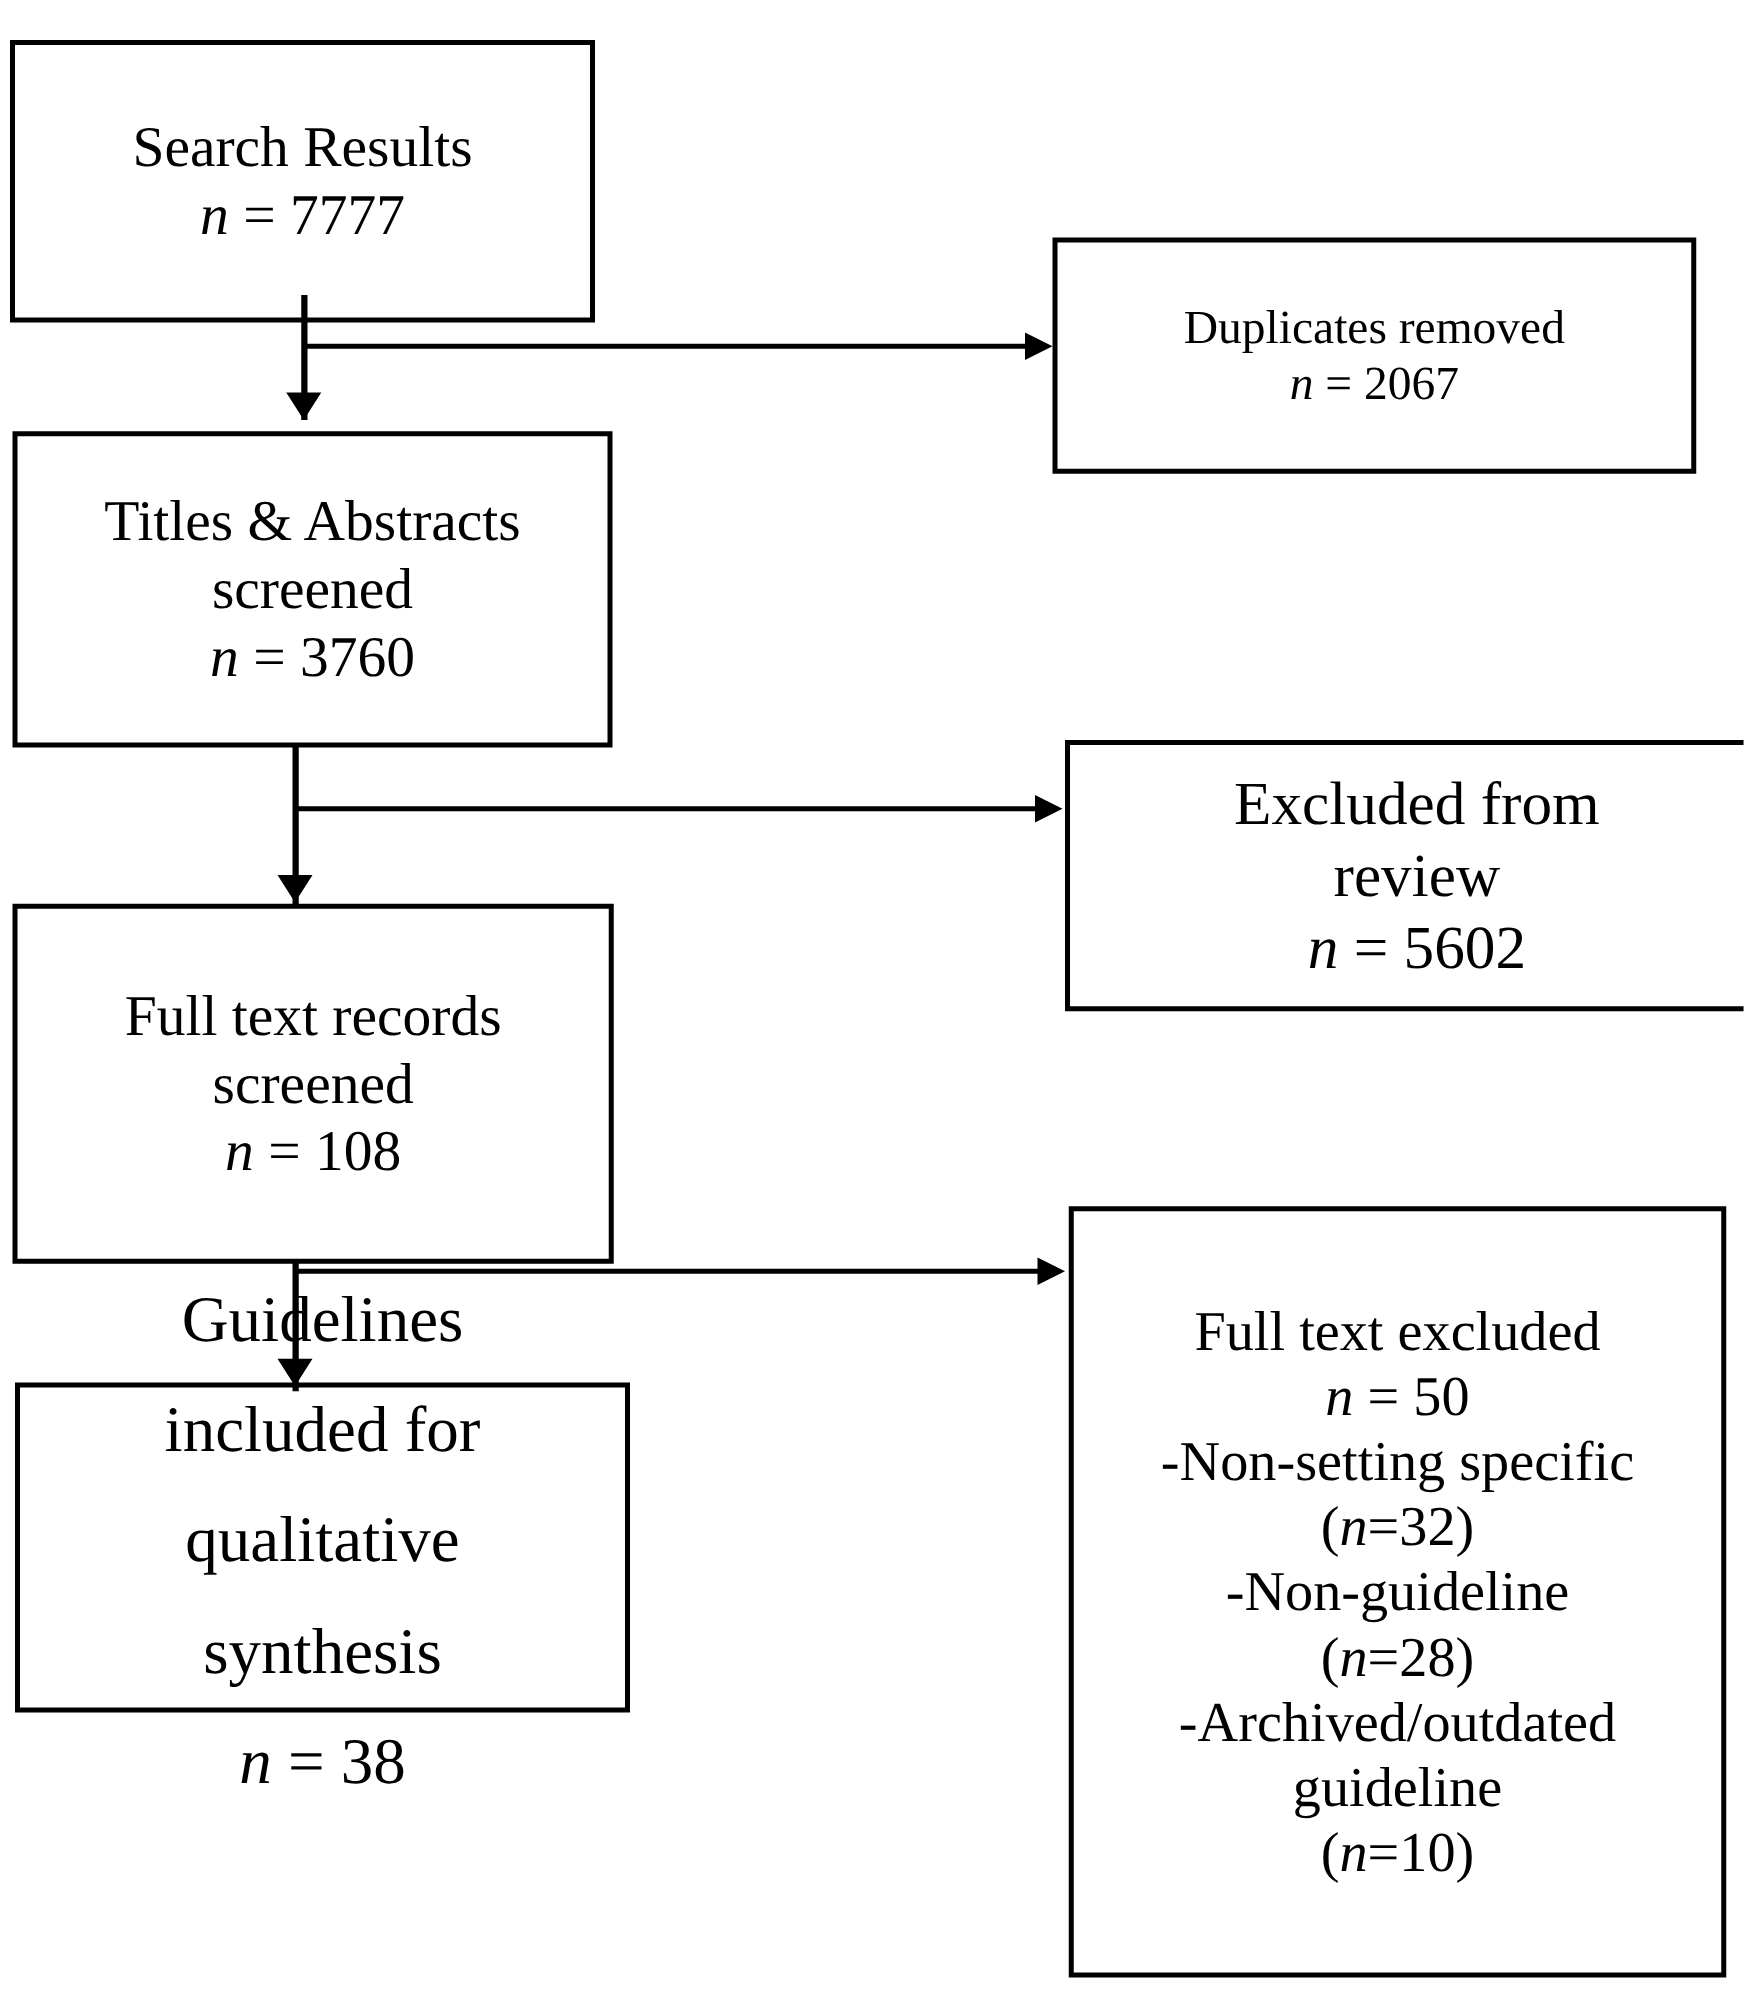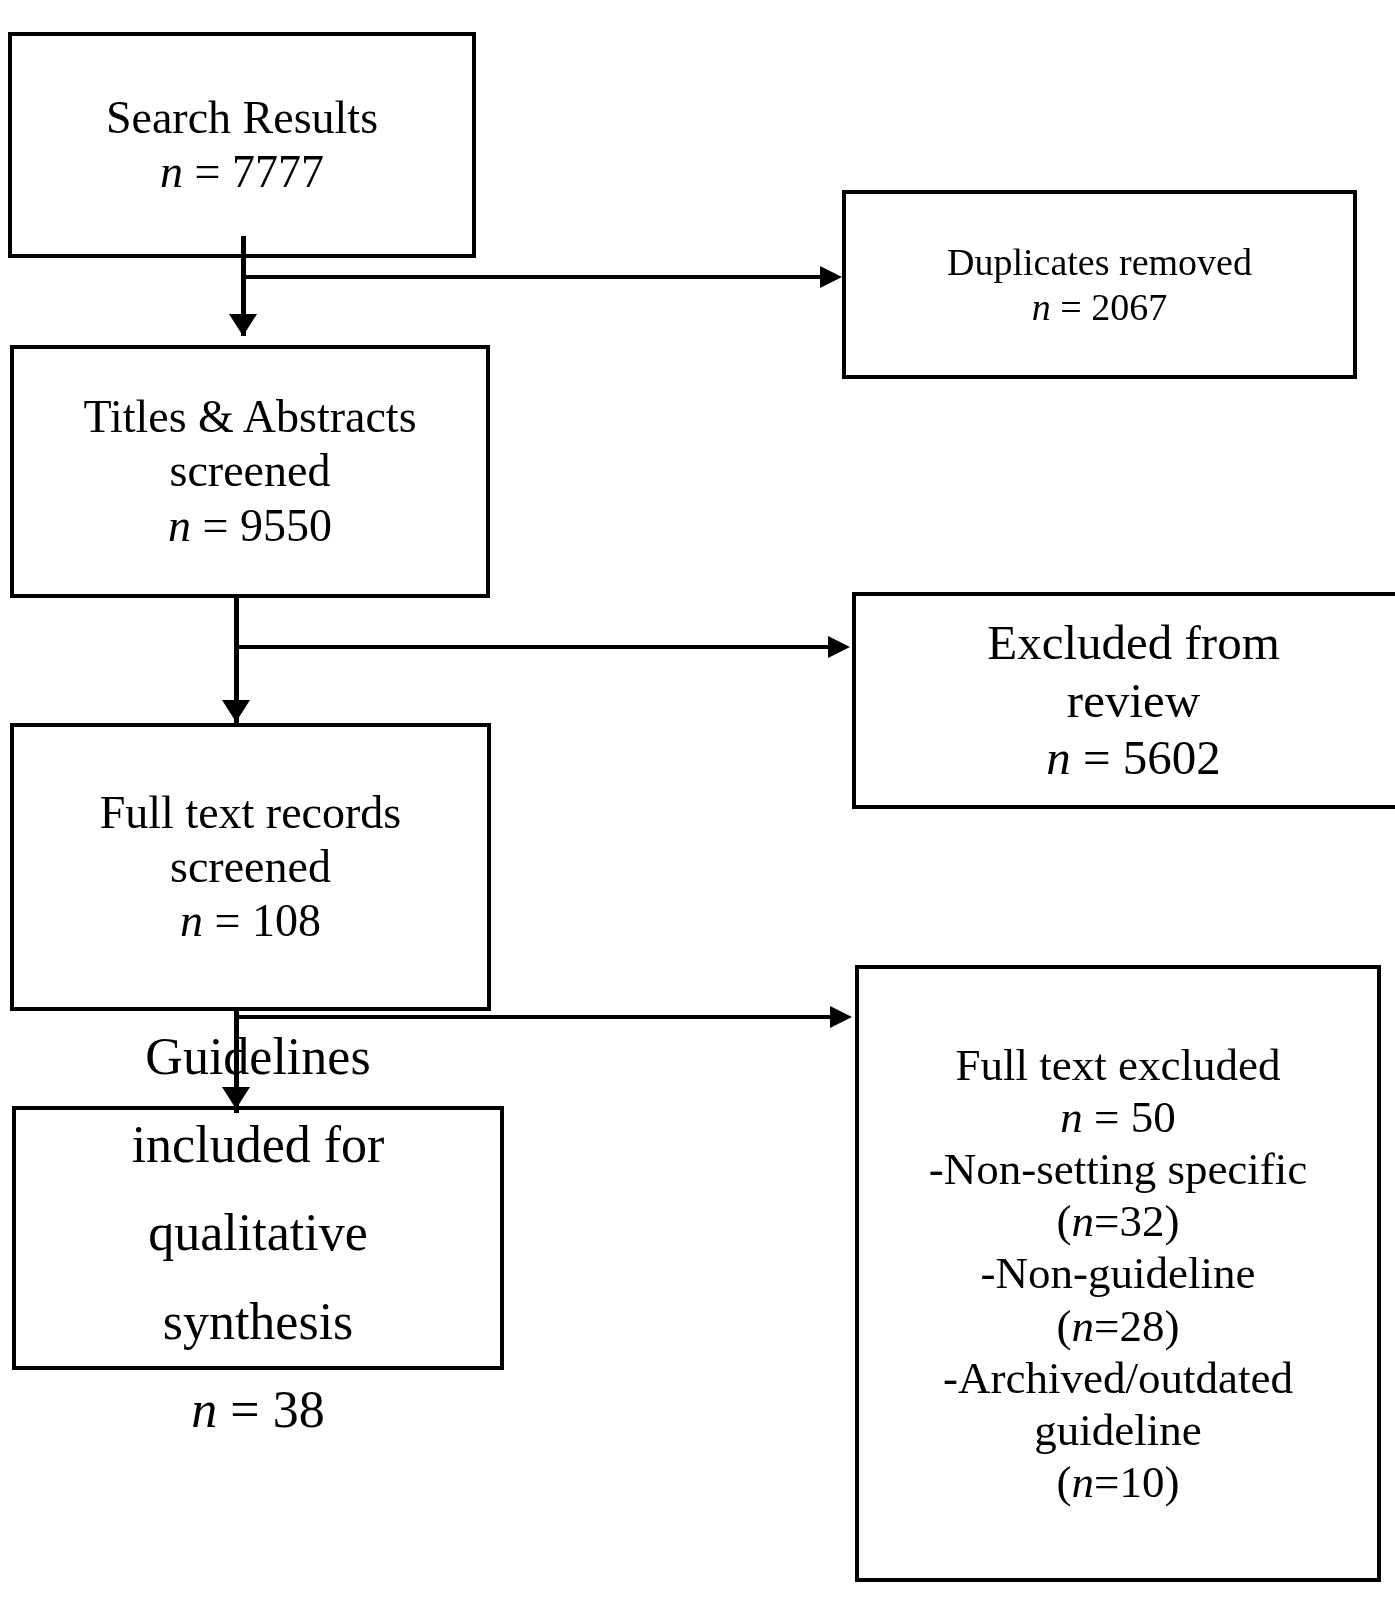--- a/index.html
+++ b/index.html
@@ -114,21 +114,21 @@
   </div>
 
   <div class="node" id="node-duplicates">
     <span class="line">Duplicates removed</span>
     <span class="line"><span class="ital">n</span><span> = </span><span>2067</span></span>
   </div>
 
   <div class="node" id="node-titles-abstracts">
     <span class="line">Titles &amp; Abstracts</span>
     <span class="line">screened</span>
-    <span class="line"><span class="ital">n</span><span> = </span><span>9550</span></span>
+    <span class="line"><span class="ital">n</span><span> = </span><span>3760</span></span>
   </div>
 
   <div class="node" id="node-excluded-review">
     <span class="line">Excluded from</span>
     <span class="line">review</span>
     <span class="line"><span class="ital">n</span><span> = </span><span>5602</span></span>
   </div>
 
   <div class="node" id="node-fulltext-screen">
     <span class="line">Full text records</span>

